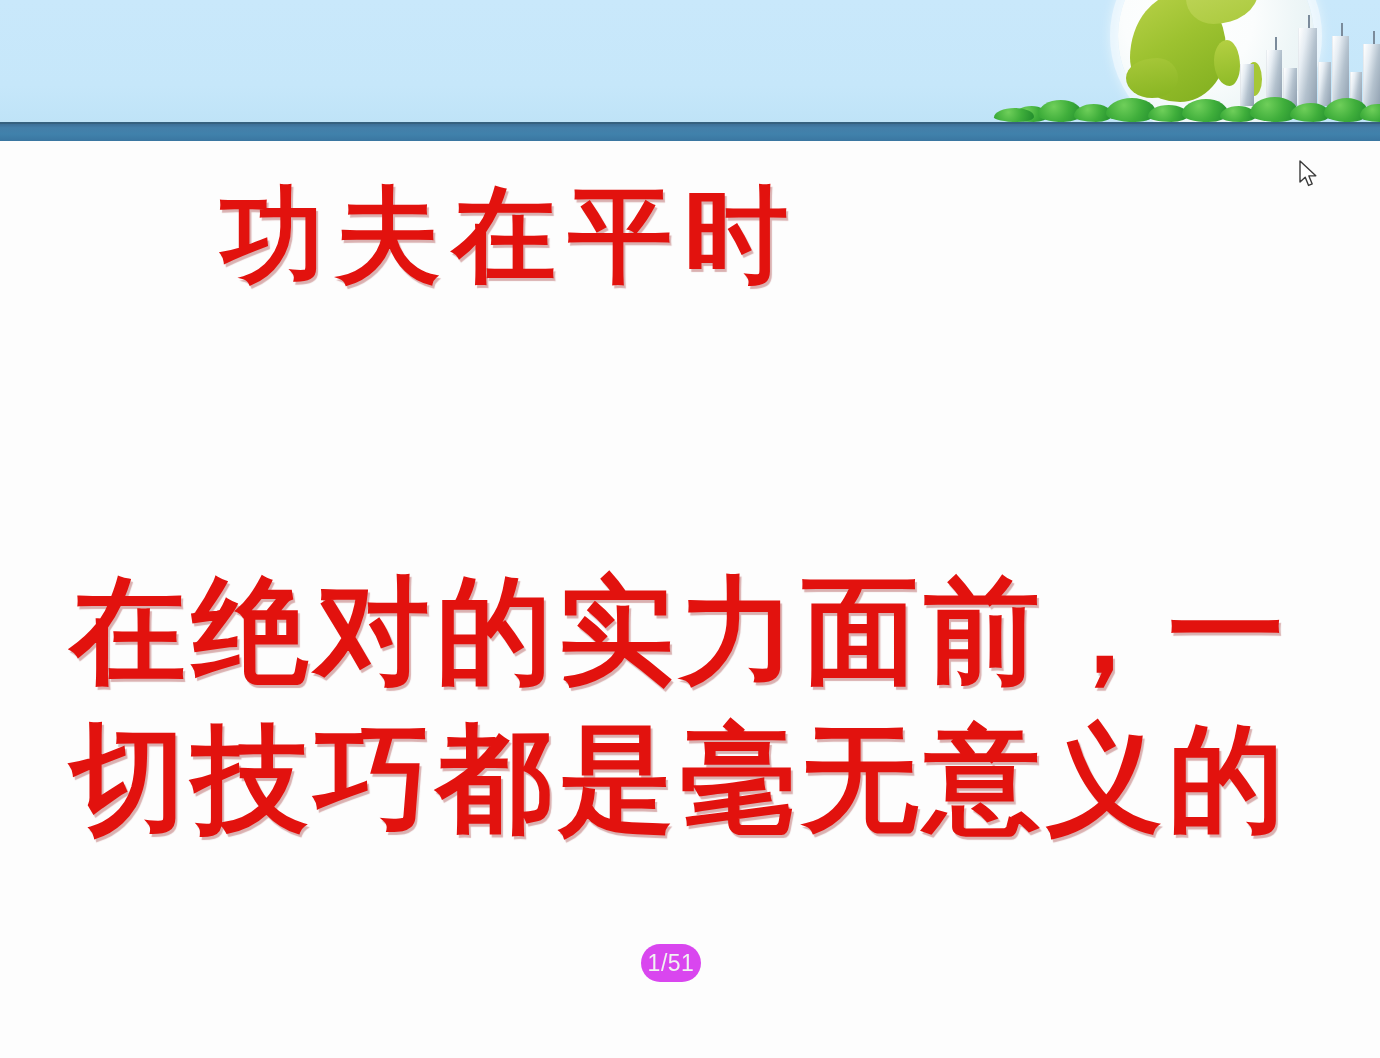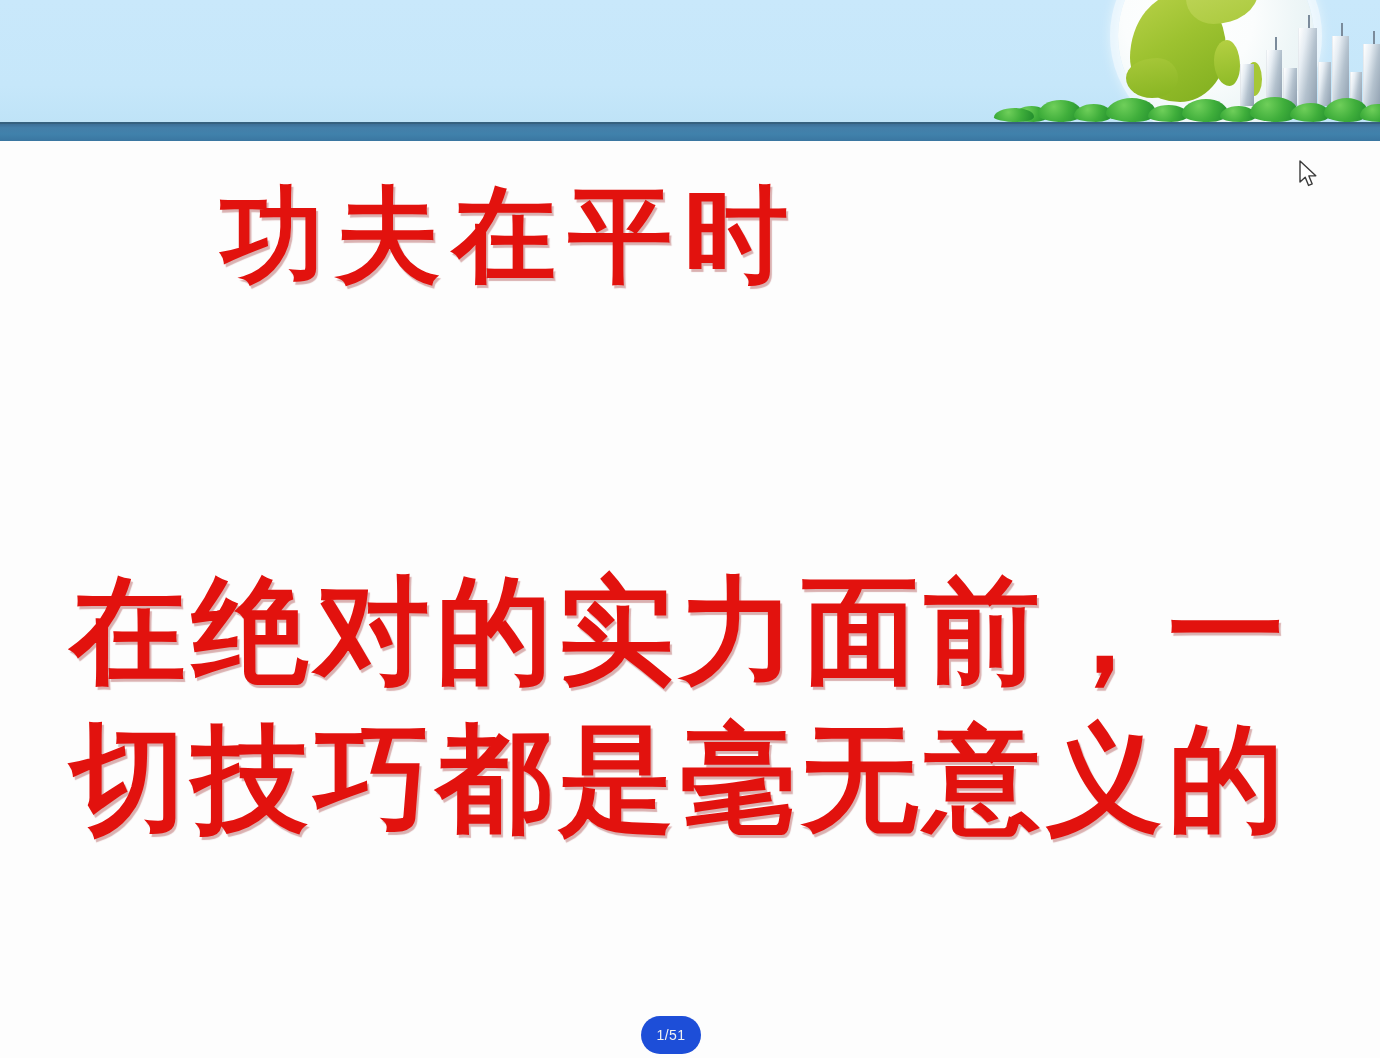--- a/index.html
+++ b/index.html
@@ -140,28 +140,28 @@
     line-height: 1.28;
     letter-spacing: 6px;
     text-shadow: 2px 3px 1px rgba(140,0,0,0.30);
   }
   #body-text .tline { display: block; white-space: nowrap; }
 
   
   #page-pill {
     position: absolute;
     left: 641px;
-    top: 1016px;
+    top: 944px;
     width: 60px;
     height: 38px;
     border-radius: 19px;
-    background: #1d4ed8;
+    background: #d946ef;
     color: #f2f2f2;
     font-family: "Liberation Sans", sans-serif;
-    font-size: 14px;
+    font-size: 23px;
     line-height: 38px;
     text-align: center;
     letter-spacing: 0.5px;
   }
 
   
   #cursor {
     position: absolute;
     left: 1299px;
     top: 160px;

